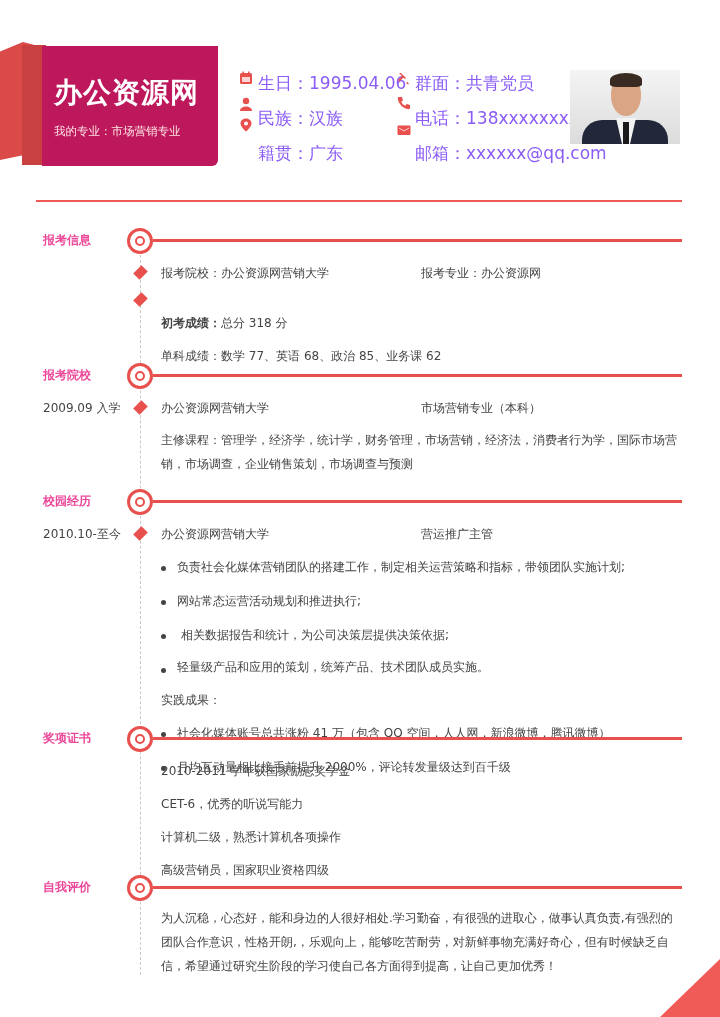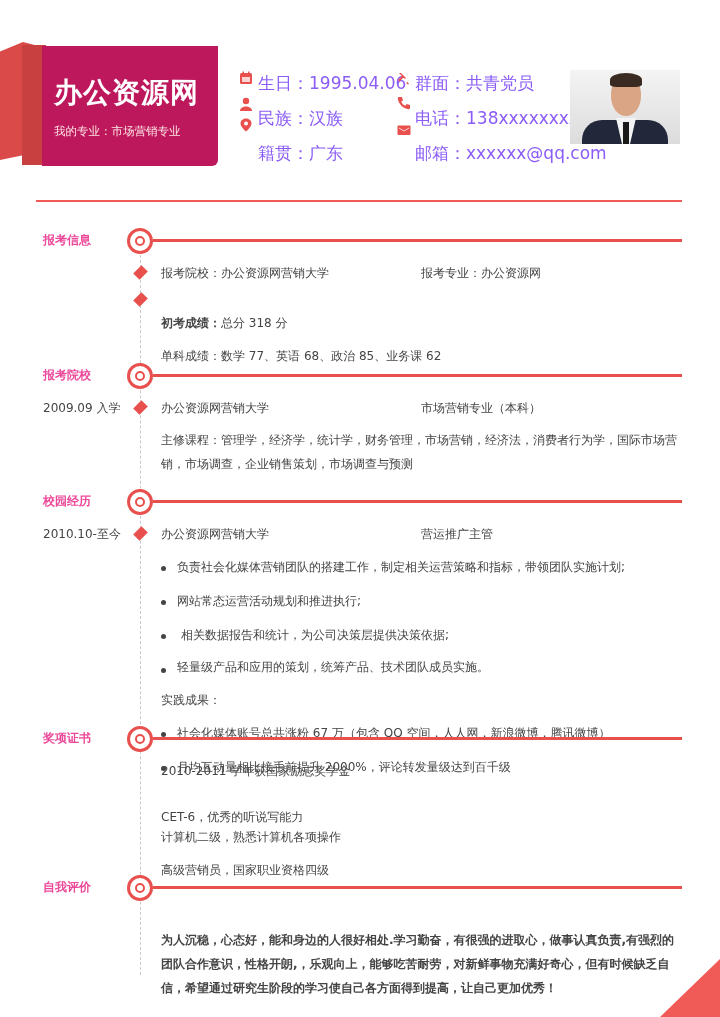--- a/index.html
+++ b/index.html
@@ -129,30 +129,30 @@
 <div class="bullet" style="top:566px;"></div>
 <div class="txt" style="left:177px;top:559px;">负责社会化媒体营销团队的搭建工作，制定相关运营策略和指标，带领团队实施计划;</div>
 <div class="bullet" style="top:600px;"></div>
 <div class="txt" style="left:177px;top:593px;">网站常态运营活动规划和推进执行;</div>
 <div class="bullet" style="top:634px;"></div>
 <div class="txt" style="left:181px;top:627px;">相关数据报告和统计，为公司决策层提供决策依据;</div>
 <div class="bullet" style="top:668px;"></div>
 <div class="txt" style="left:177px;top:659px;">轻量级产品和应用的策划，统筹产品、技术团队成员实施。</div>
 <div class="txt" style="left:161px;top:692px;">实践成果：</div>
 <div class="bullet" style="top:732px;"></div>
-<div class="txt" style="left:177px;top:725px;">社会化媒体账号总共涨粉 67 万（包含 QQ 空间，人人网，新浪微博，腾讯微博）</div>
+<div class="txt" style="left:177px;top:725px;">社会化媒体账号总共涨粉 41 万（包含 QQ 空间，人人网，新浪微博，腾讯微博）</div>
 <div class="bullet" style="top:766px;"></div>
 <div class="txt" style="left:177px;top:759px;">月均互动量相比接手前提升 2000%，评论转发量级达到百千级</div>
 
 <div class="sec-title" style="top:730px;">奖项证书</div>
 <div class="sec-ring" style="top:726px;"></div>
 <div class="sec-line" style="top:737px;"></div>
 <div class="txt" style="left:161px;top:763px;">2010-2011 学年获国家励志奖学金</div>
-<div class="txt" style="left:161px;top:796px;margin-top:13px;">CET-6，优秀的听说写能力</div>
+<div class="txt" style="left:161px;top:796px;">CET-6，优秀的听说写能力</div>
 <div class="txt" style="left:161px;top:829px;">计算机二级，熟悉计算机各项操作</div>
 <div class="txt" style="left:161px;top:862px;">高级营销员，国家职业资格四级</div>
 
 <div class="sec-title" style="top:879px;">自我评价</div>
 <div class="sec-ring" style="top:875px;"></div>
 <div class="sec-line" style="top:886px;"></div>
-<div class="para" style="top:928px;font-weight:bold;">为人沉稳，心态好，能和身边的人很好相处.学习勤奋，有很强的进取心，做事认真负责,有强烈的团队合作意识，性格开朗,，乐观向上，能够吃苦耐劳，对新鲜事物充满好奇心，但有时候缺乏自信，希望通过研究生阶段的学习使自己各方面得到提高，让自己更加优秀！</div>
+<div class="para" style="top:906px;">为人沉稳，心态好，能和身边的人很好相处.学习勤奋，有很强的进取心，做事认真负责,有强烈的团队合作意识，性格开朗,，乐观向上，能够吃苦耐劳，对新鲜事物充满好奇心，但有时候缺乏自信，希望通过研究生阶段的学习使自己各方面得到提高，让自己更加优秀！</div>
 
 <div class="corner"></div>
 
 </body></html>

